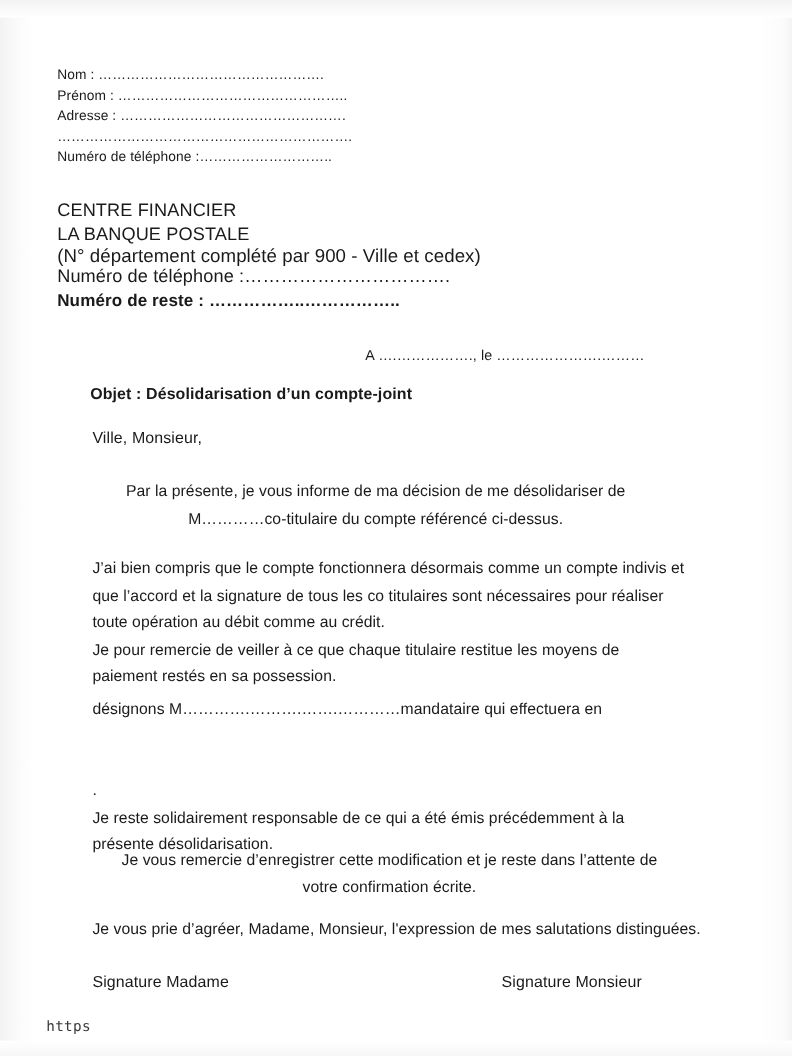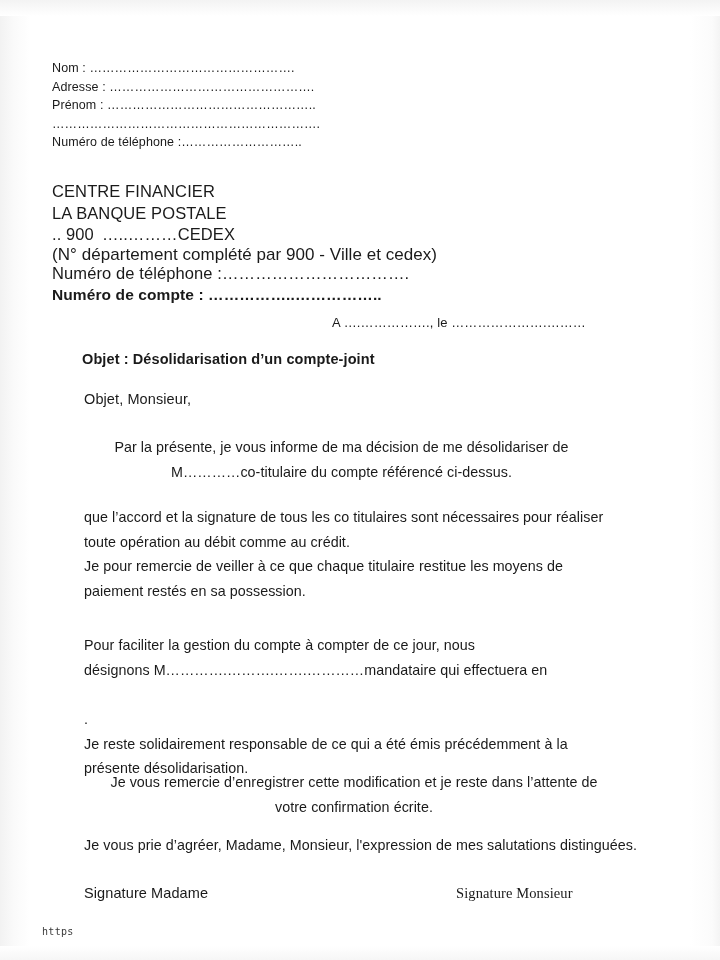--- a/index.html
+++ b/index.html
@@ -140,82 +140,78 @@
     top: 862px;
     font-size: 14.5px;
     letter-spacing: 0.1px;
   }
   .sig-monsieur {
     position: absolute;
     left: 456px;
     top: 862px;
     font-size: 14.5px;
     letter-spacing: 0.1px;
-    font-family: Liberation Serif, serif;
   }
 
   
   .footer {
     position: absolute;
     left: 42px;
     top: 903px;
     font-family: "DejaVu Sans Mono", monospace;
-    font-size: 10px;
+    font-size: 13px;
     color: #3a3a3a;
     letter-spacing: 0.3px;
   }
 </style>
 </head>
 <body>
 
 <div class="page">
   <div class="scan-top"></div>
   <div class="scan-bottom"></div>
 
   <div class="content">
 
     <div class="sender">
       <div class="row">Nom : ………………………………………….</div>
+      <div class="row">Prénom : …………………………………………..</div>
       <div class="row">Adresse : ………………………………………….</div>
-      <div class="row">Prénom : …………………………………………..</div>
       <div class="row">……………………………………………………….</div>
       <div class="row">Numéro de téléphone :………………………..</div>
     </div>
 
     <div class="recipient">
       <div>CENTRE FINANCIER</div>
       <div>LA BANQUE POSTALE</div>
-      <div>
-        <span>.. 900</span><span class="cedex-gap"></span><span>…..………</span><span>CEDEX</span>
-      </div>
       <div class="small">(N° département complété par 900 - Ville et cedex)</div>
       <div>Numéro de téléphone :…………………………….</div>
-      <div class="bold"><span>Numéro de compte :</span><span> ……………..……………..</span></div>
+      <div class="bold"><span>Numéro de reste :</span><span> ……………..……………..</span></div>
     </div>
 
     <div class="dateline">A ….……………., le ………………….………</div>
 
     <div class="subject">Objet : Désolidarisation d’un compte-joint</div>
 
-    <div class="salutation">Objet, Monsieur,</div>
+    <div class="salutation">Ville, Monsieur,</div>
 
     <div class="para p1">
       <p>Par la présente, je vous informe de ma décision de me désolidariser de</p>
       <p>M…………co-titulaire du compte référencé ci-dessus.</p>
     </div>
 
     <div class="para p2">
+      <p>J’ai bien compris que le compte fonctionnera désormais comme un compte indivis et</p>
       <p>que l’accord et la signature de tous les co titulaires sont nécessaires pour réaliser</p>
       <p>toute opération au débit comme au crédit.</p>
       <p>Je pour remercie de veiller à ce que chaque titulaire restitue les moyens de</p>
       <p>paiement restés en sa possession.</p>
     </div>
 
     <div class="para p3">
-      <p>Pour faciliter la gestion du compte à compter de ce jour, nous</p>
       <p>désignons M………….……….…….…………mandataire qui effectuera en</p>
     </div>
 
     <div class="para p4">
       <p>.</p>
       <p>Je reste solidairement responsable de ce qui a été émis précédemment à la</p>
       <p>présente désolidarisation.</p>
     </div>
 
     <div class="para p5">

